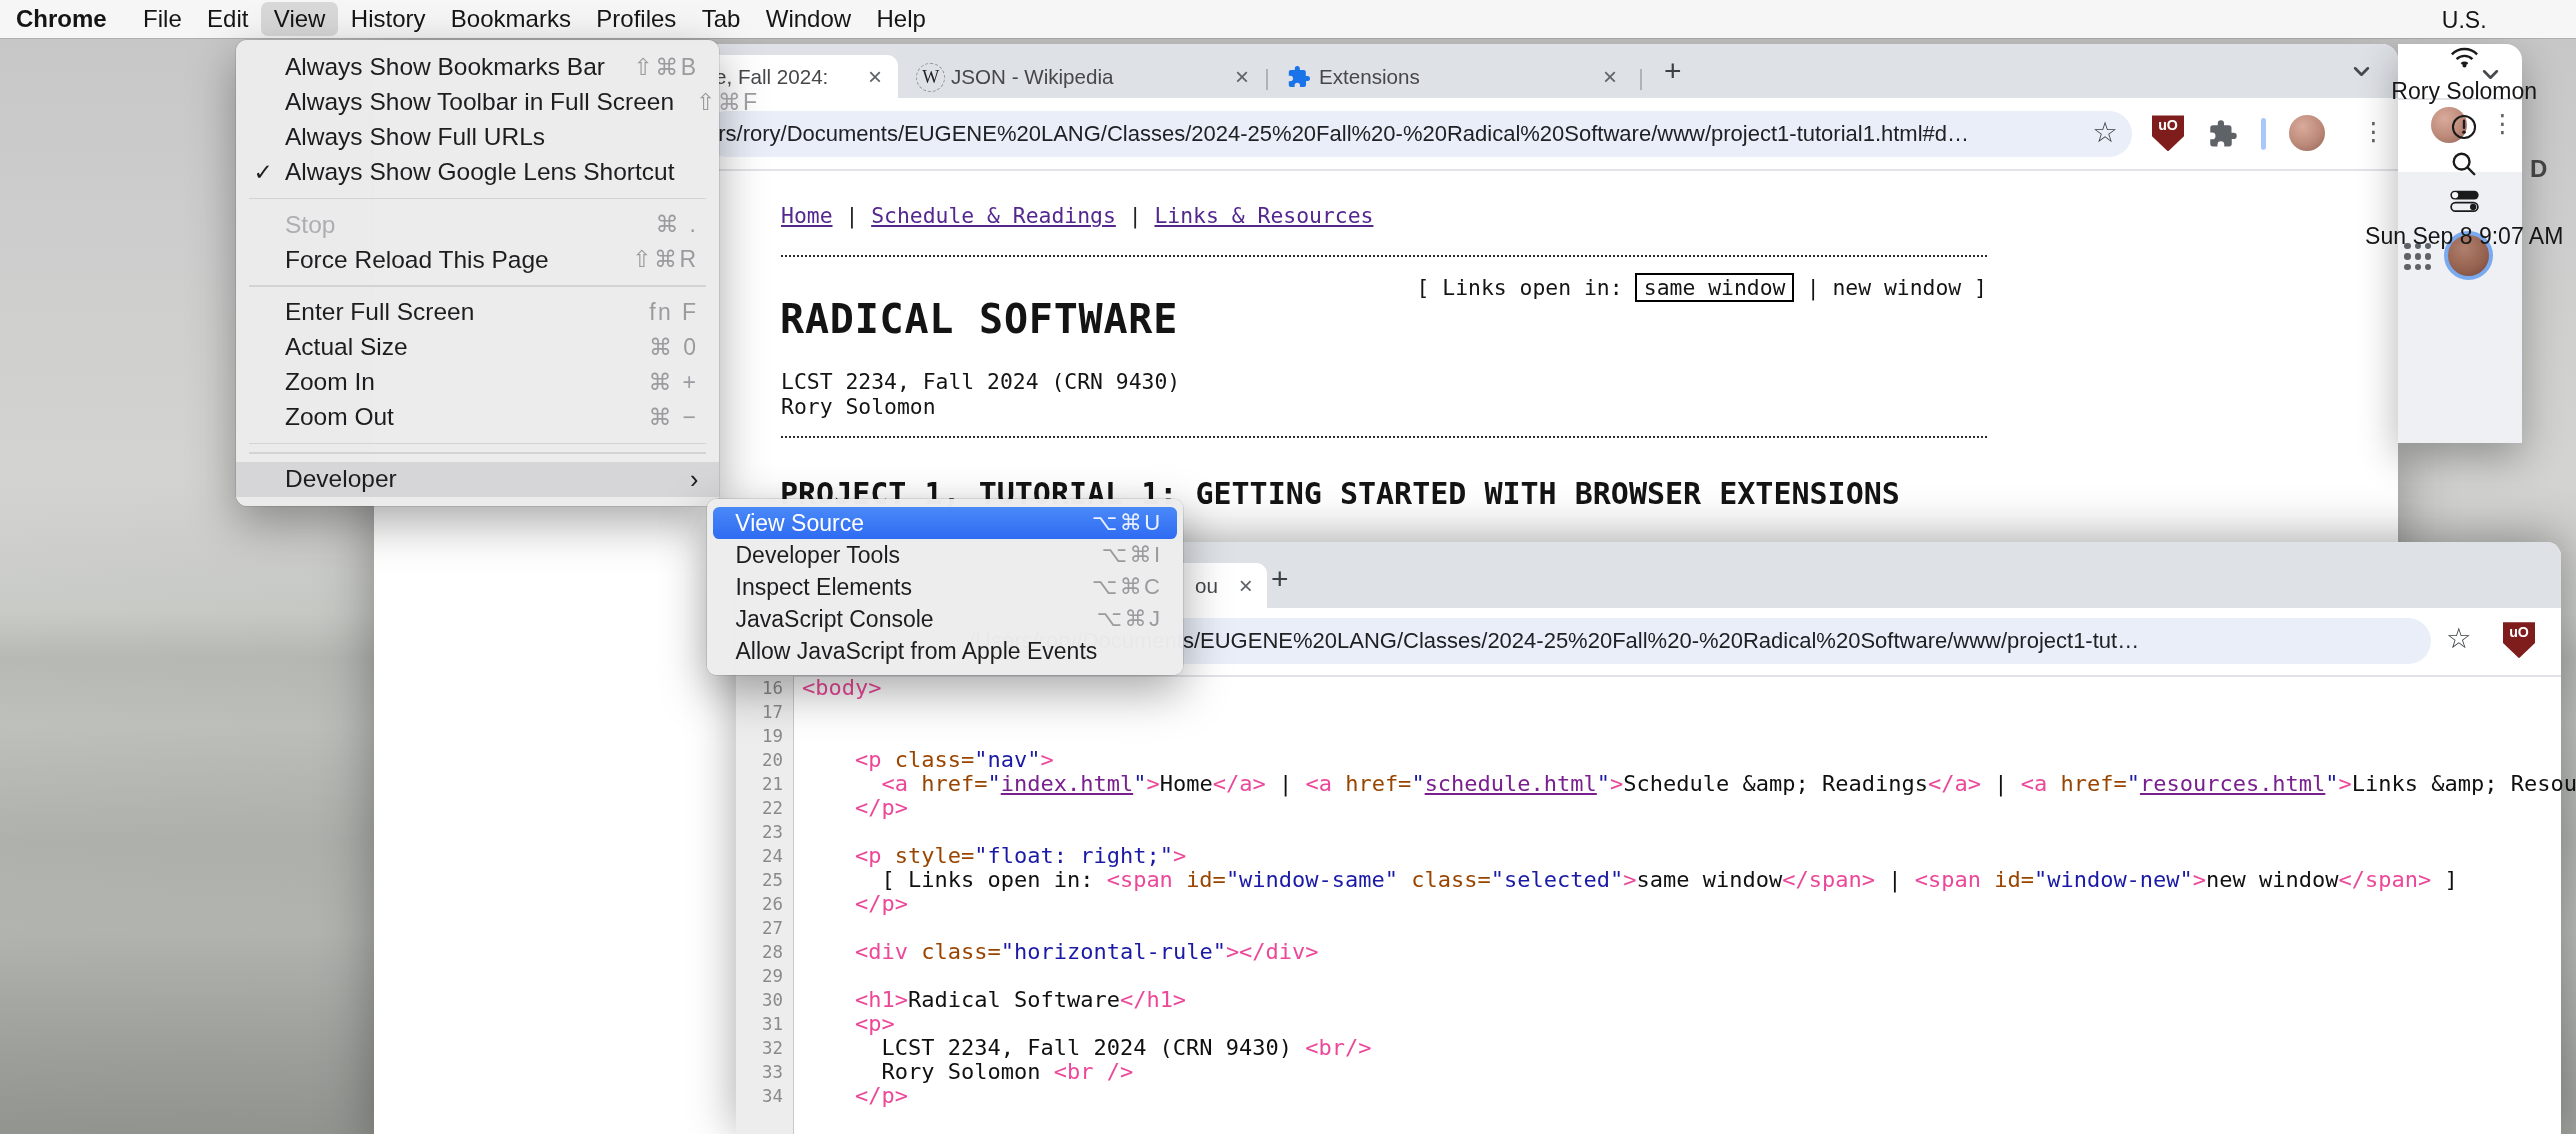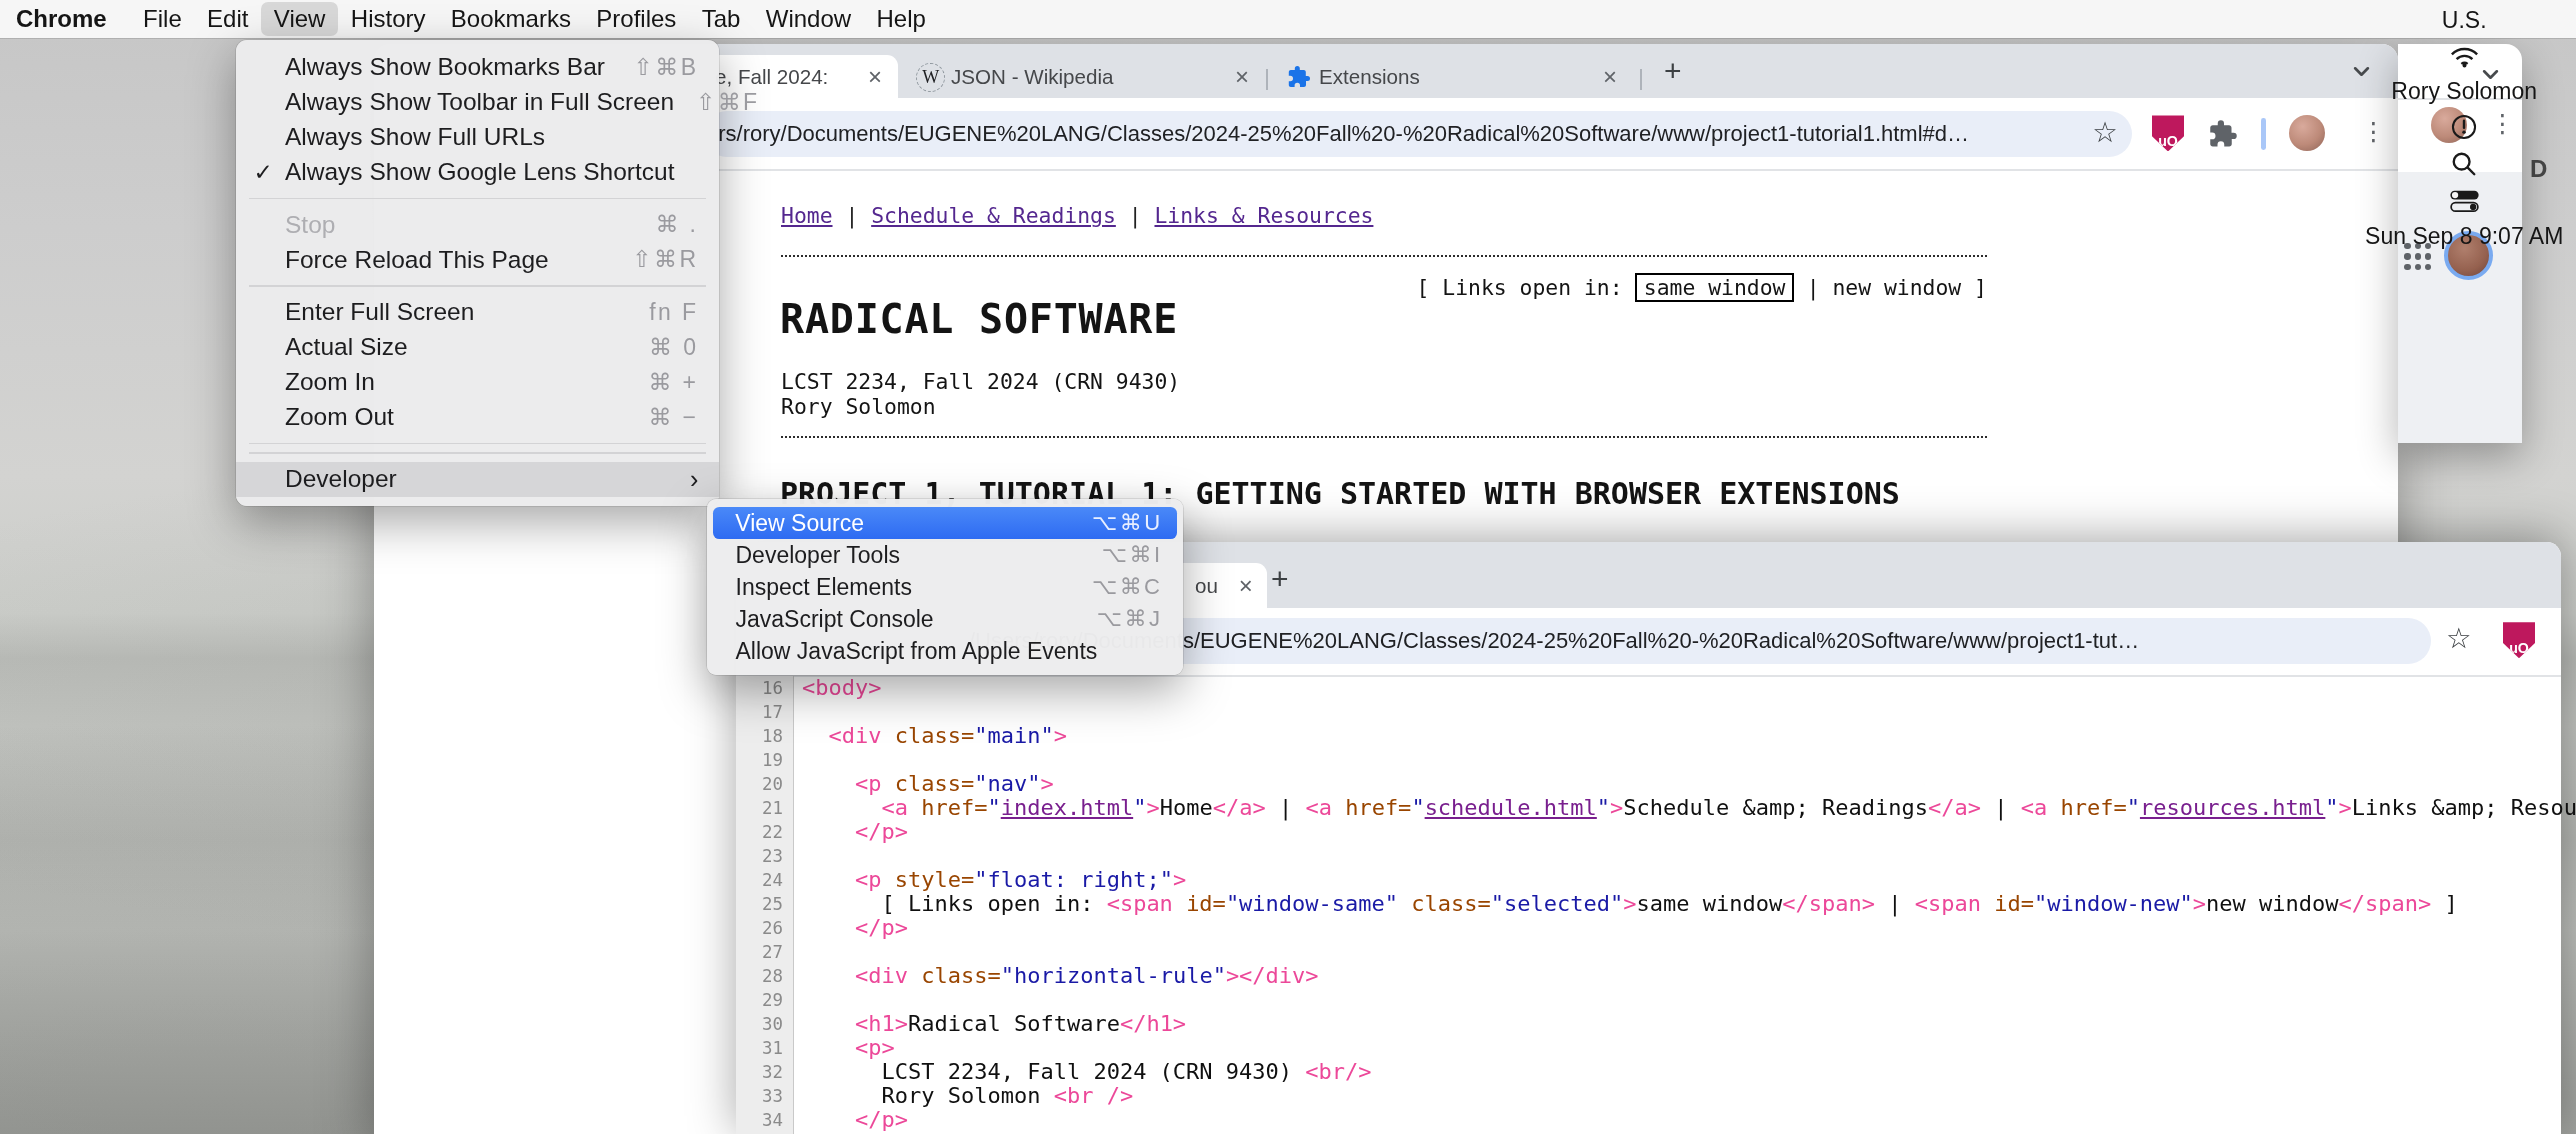--- a/index.html
+++ b/index.html
@@ -47,23 +47,23 @@
   .wikiw{width:27px;height:27px;border:1.6px dashed #8f979e;border-radius:50%;display:flex;
          align-items:center;justify-content:center;font-family:"Liberation Serif",serif;
          font-size:18px;color:#202124;}
   .toolbar{position:absolute;left:0;right:0;background:#fff;}
   .toolbar1{top:54px;height:71px;}
   .toolbar2{top:66px;height:67px;}
   .pill{position:absolute;background:#e9eef8;border-radius:23px;}
   .url{position:absolute;left:14.2px;top:0;height:46px;line-height:46px;font-size:22px;
        color:#202124;white-space:nowrap;overflow:hidden;}
   .star{font-size:28.5px;color:#3c4043;line-height:35px;}
-  .ubo{width:32px;height:36px;background:#be185d;
+  .ubo{width:32px;height:36px;background:#7f1d1d;
        clip-path:polygon(0 0,100% 0,100% 58%,50% 100%,0 58%);
-       display:flex;align-items:flex-end;justify-content:center;}
+       display:flex;align-items:flex-start;justify-content:center;}
   .ubo span{color:#fff;font-weight:bold;font-size:14.2px;line-height:20.6px;}
   .bluebar{width:4.7px;height:32px;border-radius:2.4px;background:#a9c7f8;}
   .avatar{width:36px;height:36px;border-radius:50%;
           background:radial-gradient(circle at 38% 32%,#d9aa9c,#bd8a79 55%,#8d6255 100%);}
   .vdots{font-size:25px;color:#5f6368;font-family:"DejaVu Sans",sans-serif;}
   .tdiv{position:absolute;left:0;right:0;height:1.6px;background:#e1e3e6;}
   
   .page{position:absolute;left:0;top:127px;right:0;bottom:0;overflow:hidden;
         font-family:"DejaVu Sans Mono",monospace;color:#141414;}
   .nav-row{position:absolute;left:407px;top:32px;font-size:21.4px;}
@@ -242,24 +242,20 @@
     <div class="code" id="codeArea">
         <div class="crow">
           <span class="cnum">16</span>
           <span class="ctext"><span class="tk-t">&lt;body&gt;</span></span>
         </div>
         <div class="crow">
           <span class="cnum">17</span>
           <span class="ctext"></span>
         </div>
         <div class="crow">
-          <span class="cnum">18</span>
-          <span class="ctext"><span class="tk-p">  </span><span class="tk-t">&lt;div</span><span class="tk-p"> </span><span class="tk-a">class=</span><span class="tk-v">"main"</span><span class="tk-t">&gt;</span></span>
-        </div>
-        <div class="crow">
           <span class="cnum">19</span>
           <span class="ctext"></span>
         </div>
         <div class="crow">
           <span class="cnum">20</span>
           <span class="ctext"><span class="tk-p">    </span><span class="tk-t">&lt;p</span><span class="tk-p"> </span><span class="tk-a">class=</span><span class="tk-v">"nav"</span><span class="tk-t">&gt;</span></span>
         </div>
         <div class="crow">
           <span class="cnum">21</span>
           <span class="ctext"><span class="tk-p">      </span><span class="tk-t">&lt;a</span><span class="tk-p"> </span><span class="tk-a">href=</span><span class="tk-v">"</span><span class="tk-l">index.html</span><span class="tk-v">"</span><span class="tk-t">&gt;</span><span class="tk-p">Home</span><span class="tk-t">&lt;/a&gt;</span><span class="tk-p"> | </span><span class="tk-t">&lt;a</span><span class="tk-p"> </span><span class="tk-a">href=</span><span class="tk-v">"</span><span class="tk-l">schedule.html</span><span class="tk-v">"</span><span class="tk-t">&gt;</span><span class="tk-p">Schedule &amp;amp; Readings</span><span class="tk-t">&lt;/a&gt;</span><span class="tk-p"> | </span><span class="tk-t">&lt;a</span><span class="tk-p"> </span><span class="tk-a">href=</span><span class="tk-v">"</span><span class="tk-l">resources.html</span><span class="tk-v">"</span><span class="tk-t">&gt;</span><span class="tk-p">Links &amp;amp; Resources</span></span>

